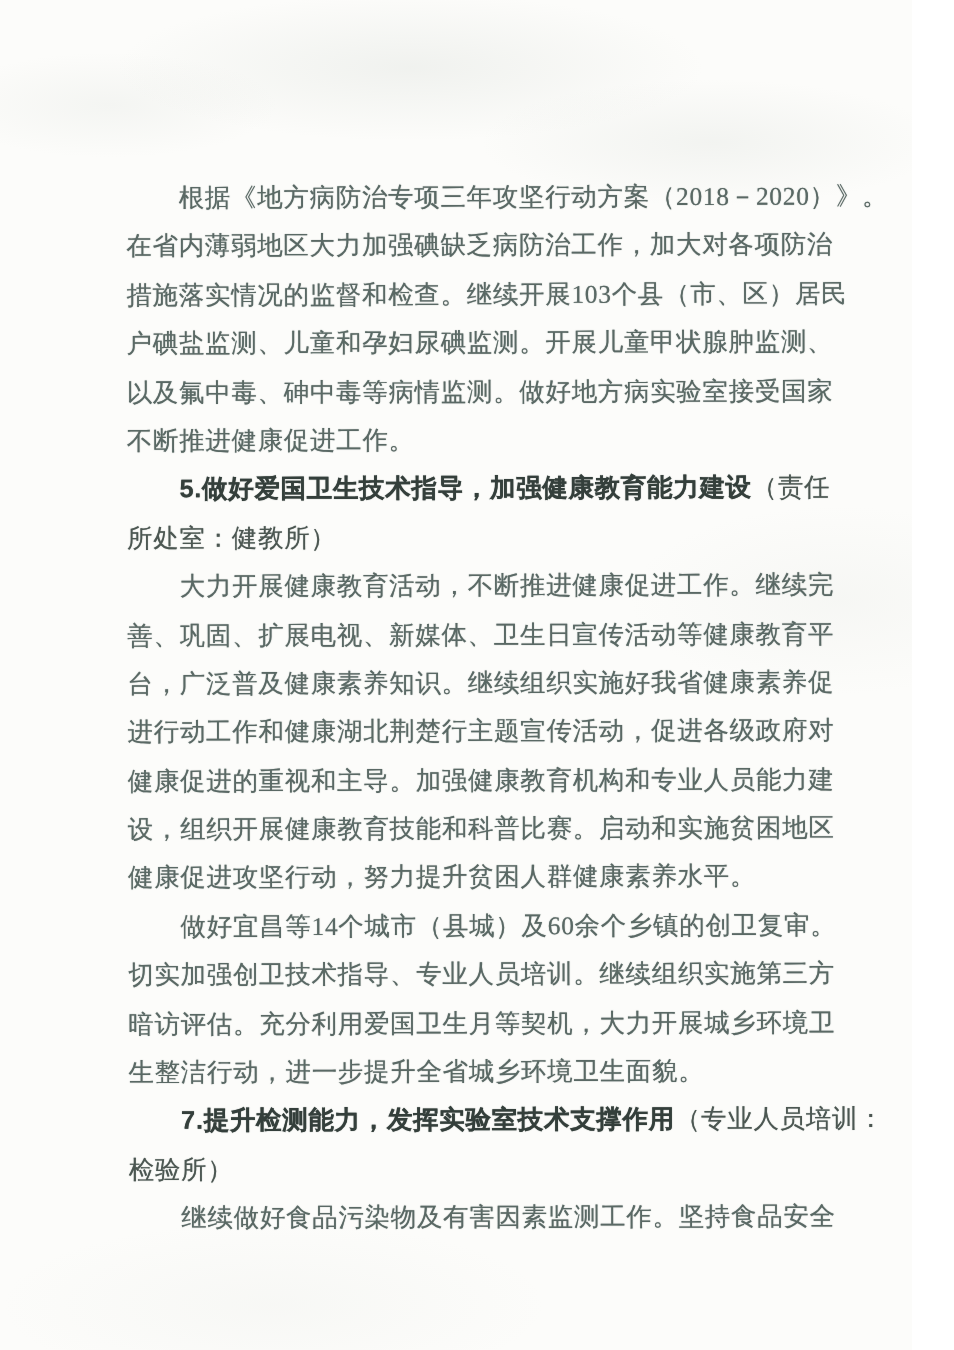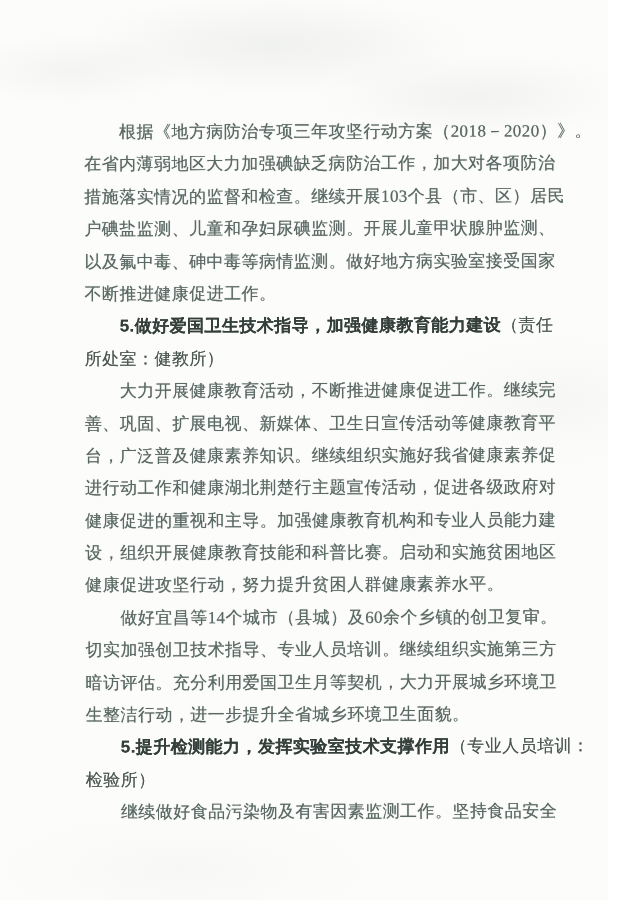--- a/index.html
+++ b/index.html
@@ -74,19 +74,19 @@
     <div class="line"><span>进行动工作和健康湖北荆楚行主题宣传活动，促进各级政府对</span></div>
     <div class="line"><span>健康促进的重视和主导。加强健康教育机构和专业人员能力建</span></div>
     <div class="line"><span>设，组织开展健康教育技能和科普比赛。启动和实施贫困地区</span></div>
     <div class="line"><span>健康促进攻坚行动，努力提升贫困人群健康素养水平。</span></div>
 
     <div class="line indent"><span>做好宜昌等14个城市（县城）及60余个乡镇的创卫复审。</span></div>
     <div class="line"><span>切实加强创卫技术指导、专业人员培训。继续组织实施第三方</span></div>
     <div class="line"><span>暗访评估。充分利用爱国卫生月等契机，大力开展城乡环境卫</span></div>
     <div class="line"><span>生整洁行动，进一步提升全省城乡环境卫生面貌。</span></div>
 
-    <div class="line indent"><span class="b">5.提升检测能力，发挥实验室技术支撑作用</span><span class="k">（专业人员培训：</span></div>
+    <div class="line indent"><span class="b">7.提升检测能力，发挥实验室技术支撑作用</span><span class="k">（专业人员培训：</span></div>
     <div class="line"><span class="k">检验所）</span></div>
 
     <div class="line indent"><span>继续做好食品污染物及有害因素监测工作。坚持食品安全</span></div>
 
   </div>
 </div>
 
 </body></html>

